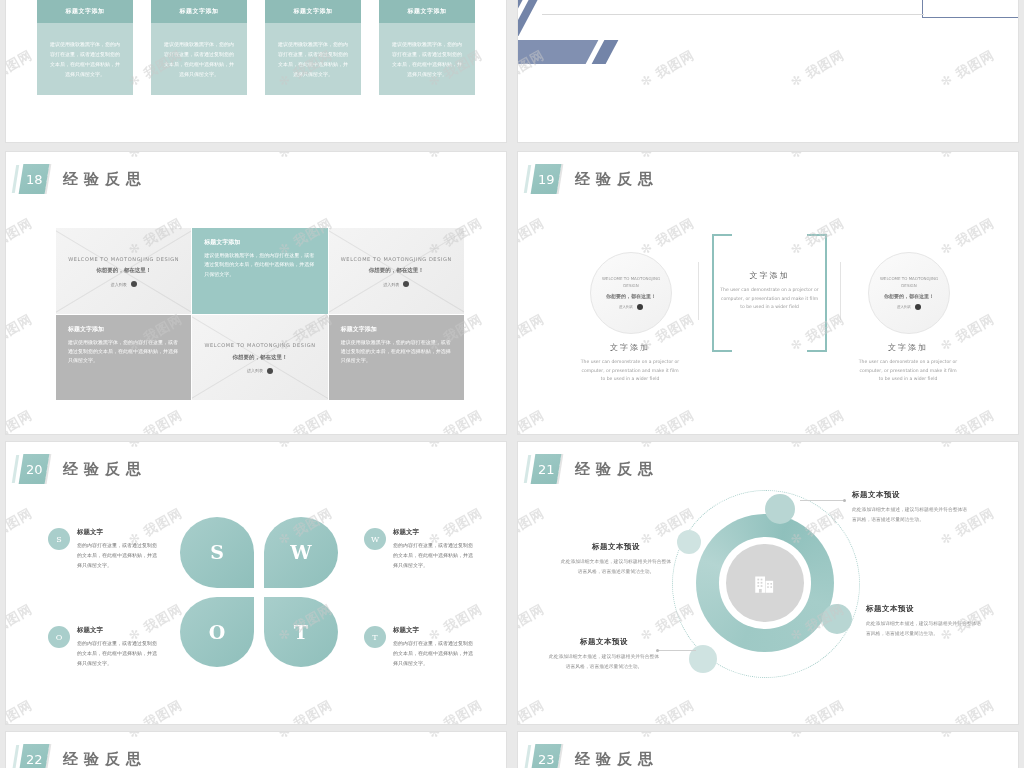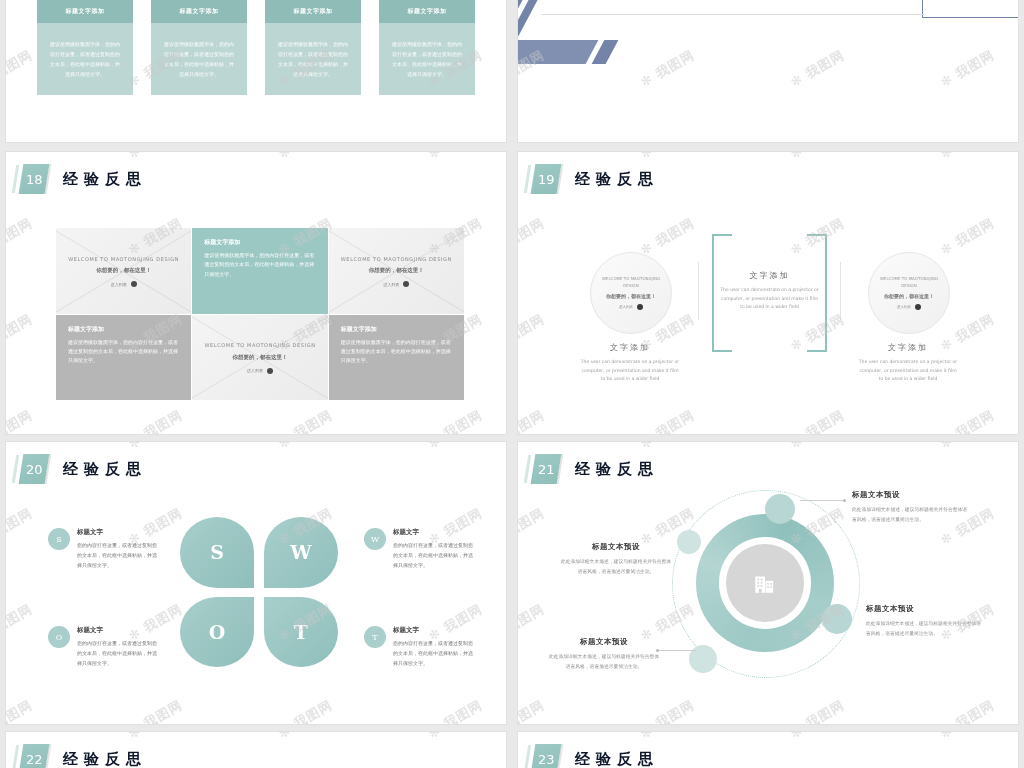--- a/index.html
+++ b/index.html
@@ -39,21 +39,21 @@
     display:flex;align-items:center;justify-content:center;
     color:#fff;font-size:13px;
     box-shadow:2px 0 0 0 #e4e4e4;
   }
   .sl-num::before{
     content:"";position:absolute;left:-7px;top:1px;width:3px;height:28px;
     background:#d6e8e6;
   }
   .sl-num span{transform:skewX(9deg);}
   .sl-title{
-    margin-left:16px;color:#0f172a;font-size:15px;
+    margin-left:16px;color:#737373;font-size:15px;
     letter-spacing:6px;font-weight:700;
   }
 
   
   .gridbox{position:absolute;display:grid;grid-template-columns:1fr 1fr 1fr;grid-template-rows:1fr 1fr;gap:1px;}
   .cell{position:relative;overflow:hidden;padding:10px 12px;box-sizing:border-box;}
   .cell.light{background:linear-gradient(135deg,#f4f4f4,#ebebeb);}
   .cell.teal{background:#9cc8c4;}
   .cell.gray{background:#b6b6b6;}
   .cell .xcross{position:absolute;inset:0;}

